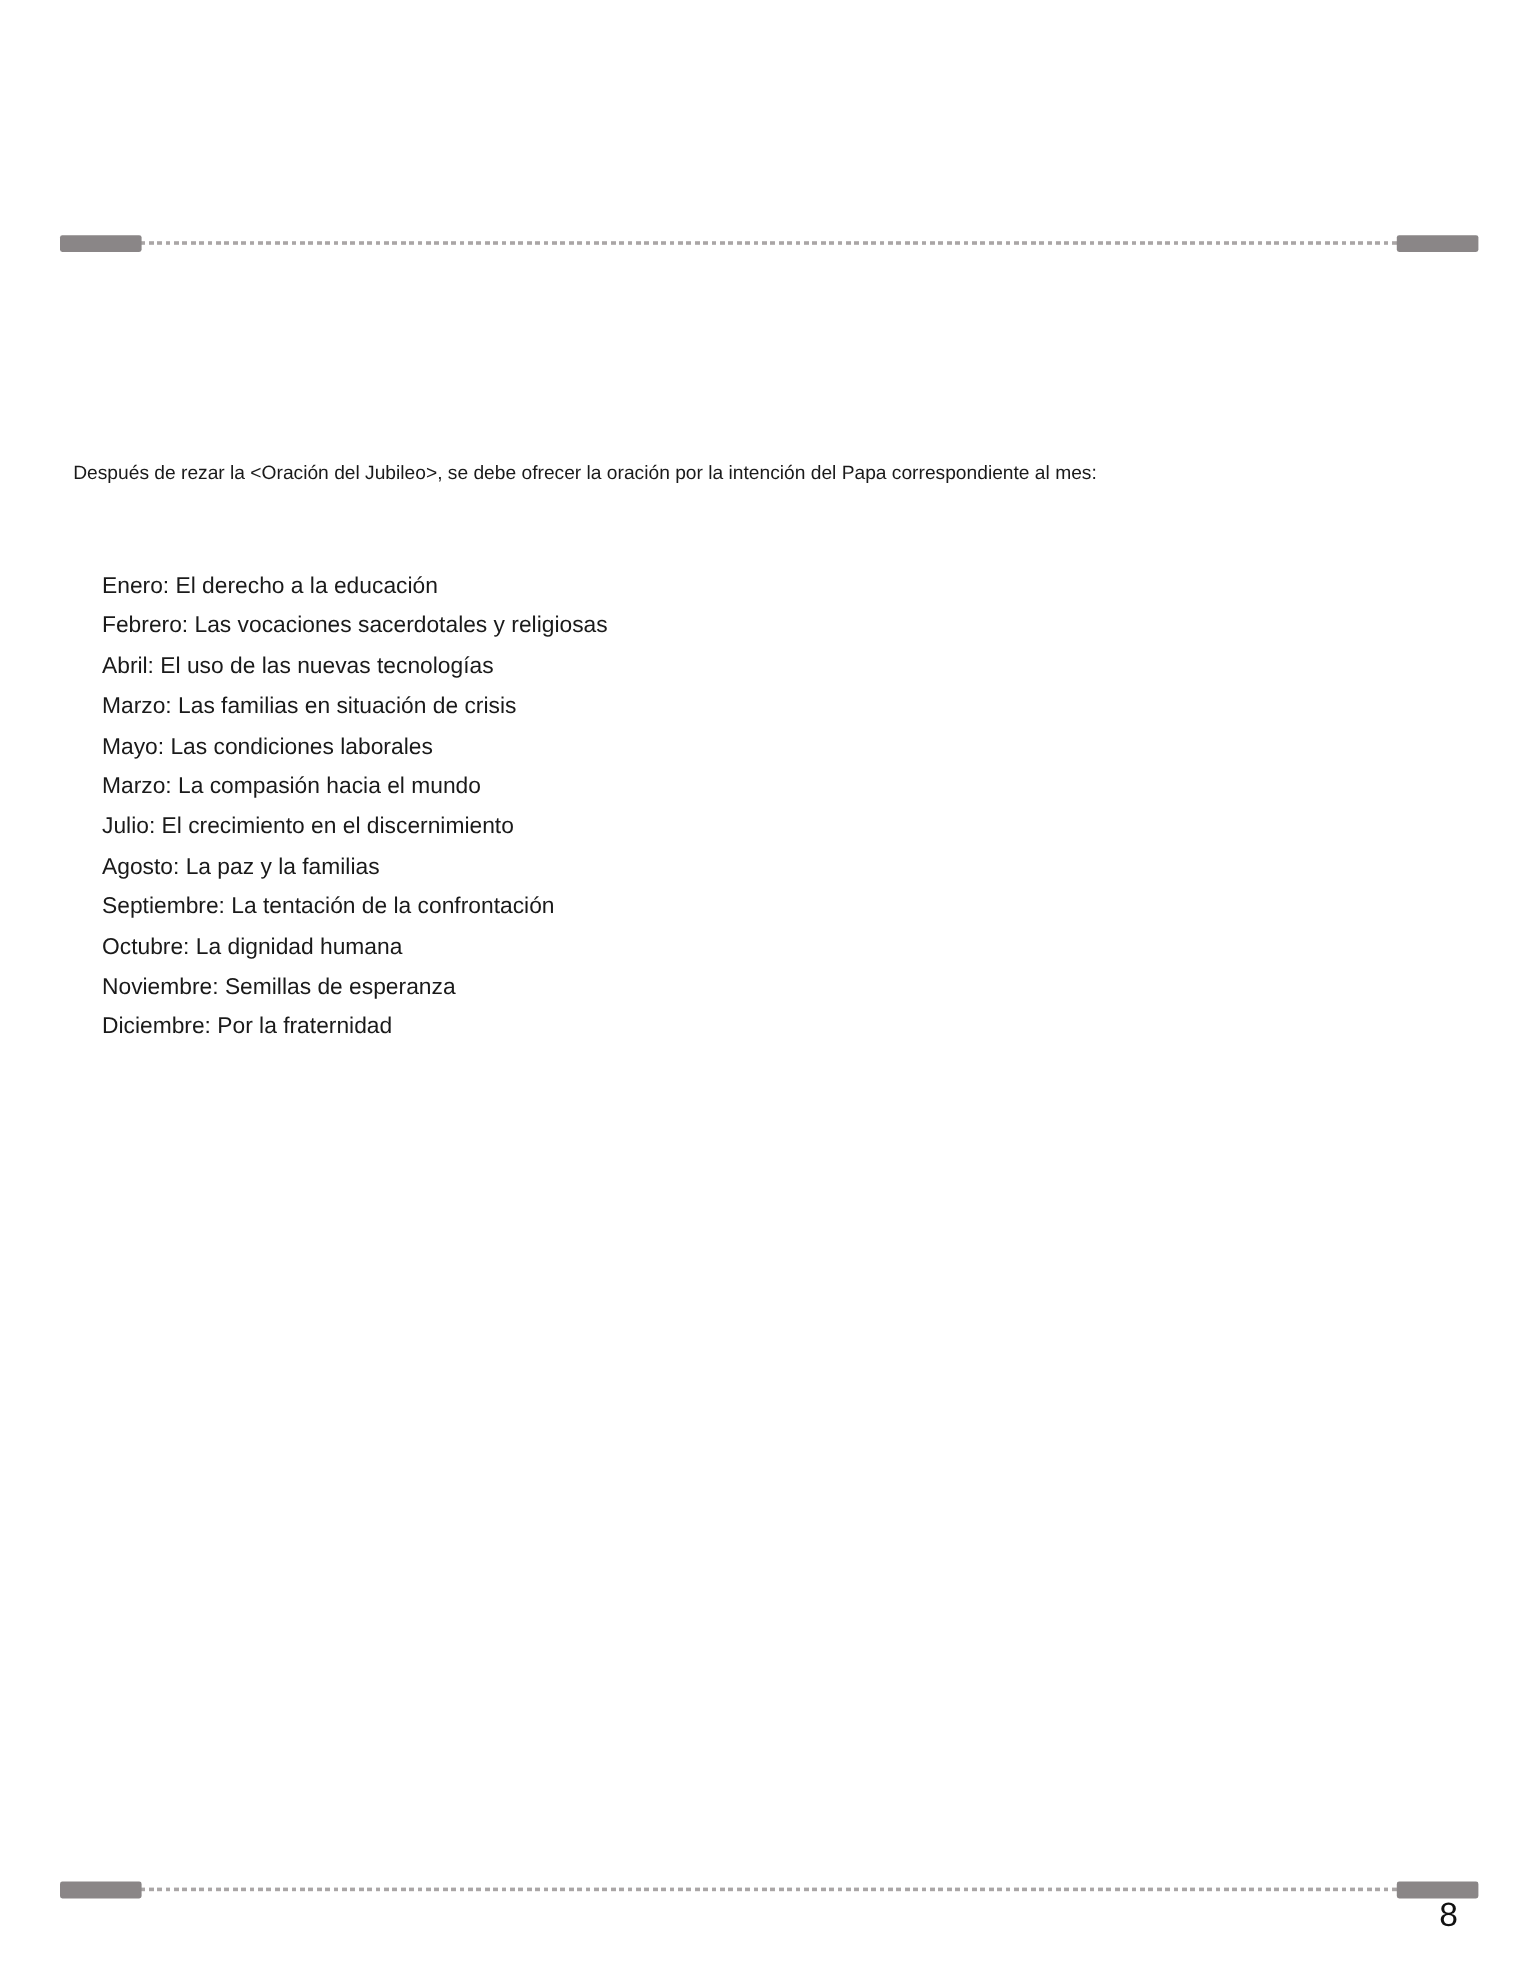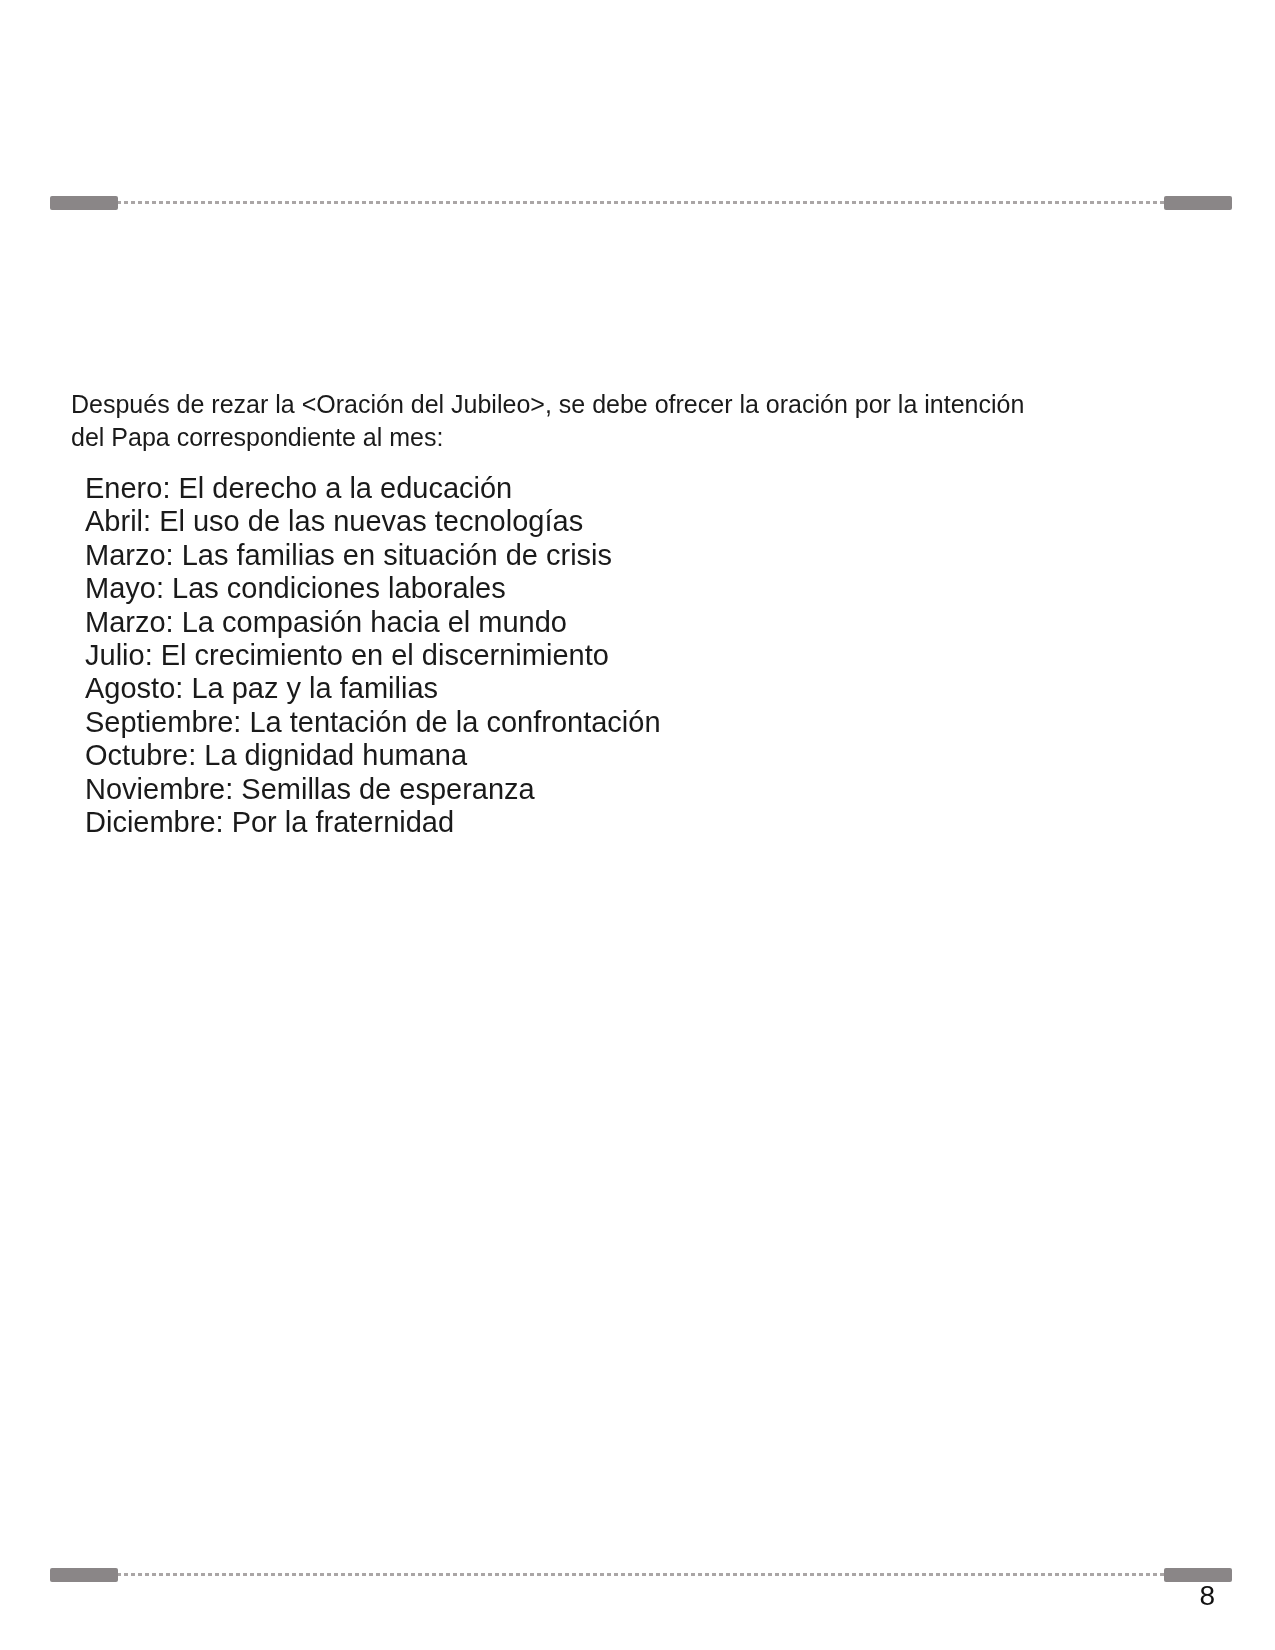--- a/index.html
+++ b/index.html
@@ -44,32 +44,32 @@
     background: var(--cap-color);
     border-radius: 2px;
   }
   .cap-left { left: 0; }
   .cap-right { right: 0; }
   .intro {
     position: absolute;
     left: 57px;
     top: 374px;
     width: 985px;
-    margin: 14px;
-    font-size: 25px;
+    margin: 4px;
+    font-size: 16px;
     line-height: 33.4px;
   }
   .intentions {
     position: absolute;
     left: 85px;
     top: 472px;
     margin: 0;
     padding: 0;
     list-style: none;
-    font-size: 29px;
+    font-size: 19px;
     line-height: 33.4px;
   }
   .page-number {
     position: absolute;
     top: 1580px;
     right: 60px;
     font-size: 28px;
     line-height: 1.15;
     color: #111111;
   }
@@ -82,20 +82,21 @@
   <div class="rule rule-top">
     <div class="dash-line"></div>
     <div class="cap cap-left"></div>
     <div class="cap cap-right"></div>
   </div>
 
   <p class="intro">Después de rezar la &lt;Oración del Jubileo&gt;, se debe ofrecer la oración por la intención del Papa correspondiente al mes:</p>
 
   <ul class="intentions">
     <li>Enero: El derecho a la educación</li>
+    <li>Febrero: Las vocaciones sacerdotales y religiosas</li>
     <li>Abril: El uso de las nuevas tecnologías</li>
     <li>Marzo: Las familias en situación de crisis</li>
     <li>Mayo: Las condiciones laborales</li>
     <li>Marzo: La compasión hacia el mundo</li>
     <li>Julio: El crecimiento en el discernimiento</li>
     <li>Agosto: La paz y la familias</li>
     <li>Septiembre: La tentación de la confrontación</li>
     <li>Octubre: La dignidad humana</li>
     <li>Noviembre: Semillas de esperanza</li>
     <li>Diciembre: Por la fraternidad</li>

